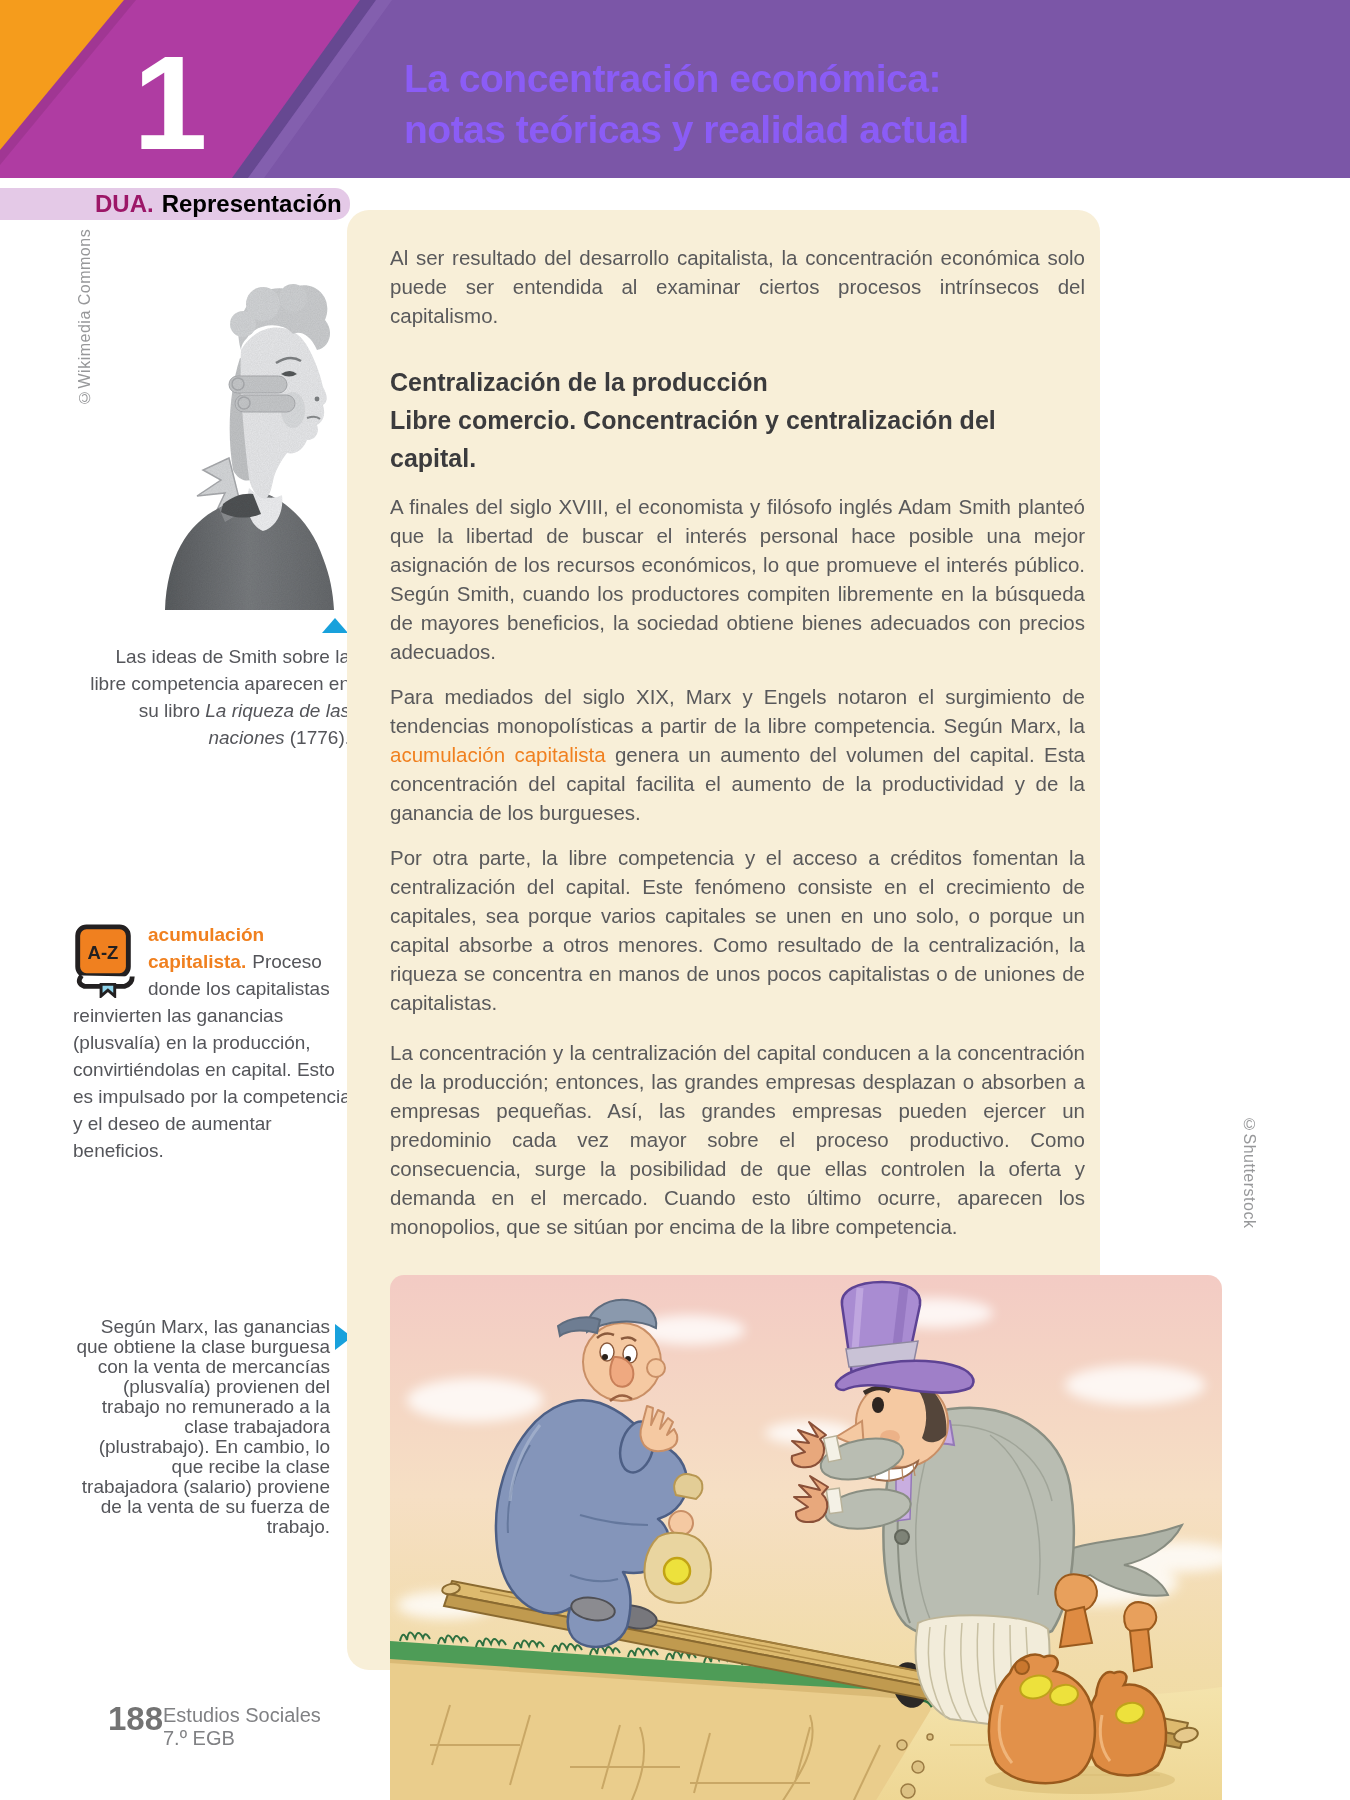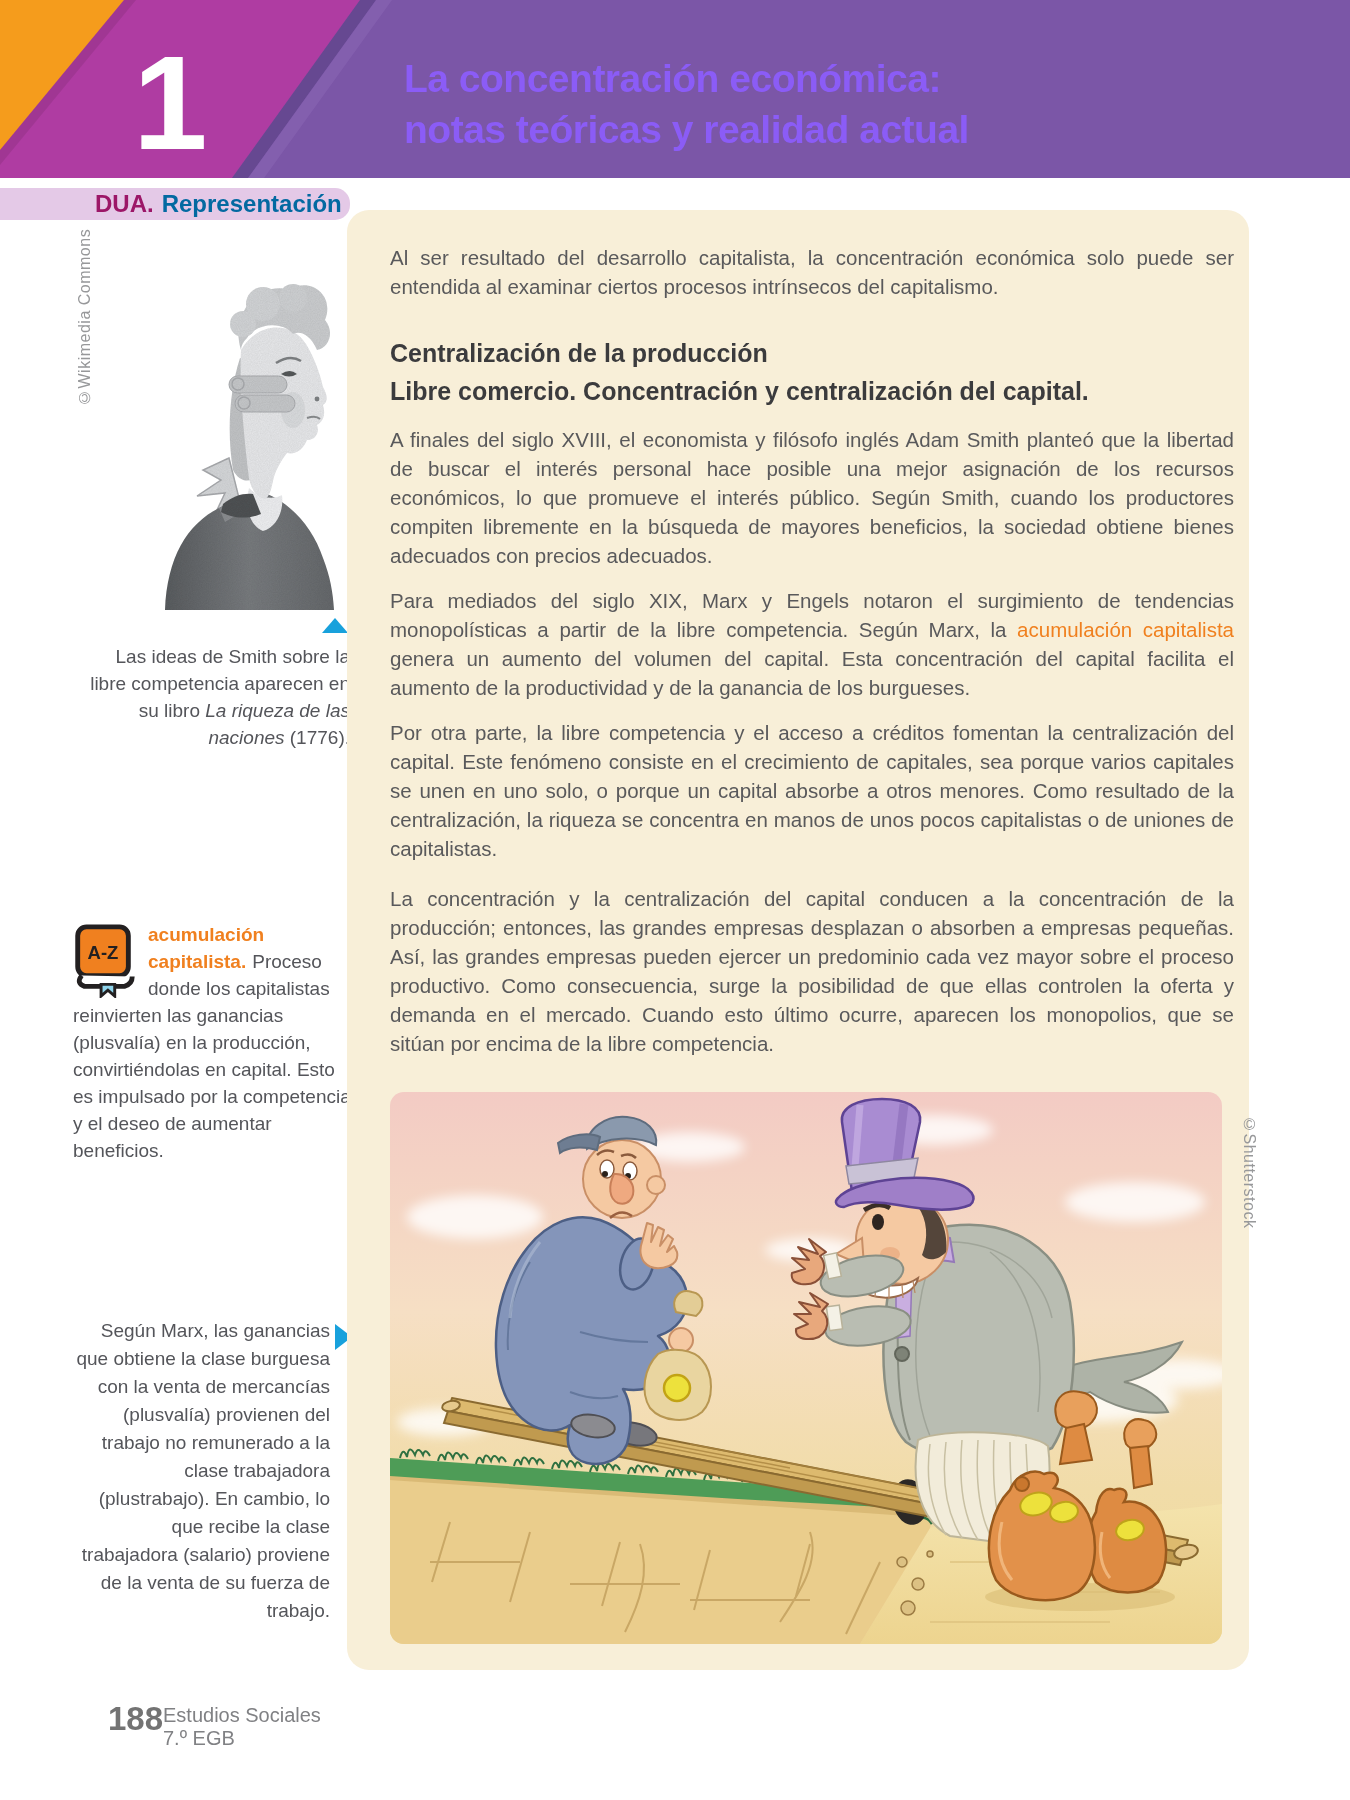--- a/index.html
+++ b/index.html
@@ -8,44 +8,44 @@
   
   .header-svg{position:absolute;left:0;top:0;}
   .unit-number{position:absolute;left:133px;top:52px;width:110px;color:#ffffff;
         font-size:134px;font-weight:bold;line-height:102px;}
   .chapter-title{position:absolute;left:404px;top:53px;color:#8b5cf6;font-weight:bold;
         font-size:39px;line-height:51px;letter-spacing:-0.5px;white-space:nowrap;}
   .dua-bar{position:absolute;left:0;top:188px;width:350px;height:32px;background:#E4C9E7;
         border-radius:0 15px 15px 0;line-height:32px;padding-left:95px;box-sizing:border-box;
         font-size:24px;white-space:nowrap;}
   .dua-label{font-weight:800;color:#9C1768;text-align:right;}
-  .dua-sub{font-weight:700;color:#0369a1;margin-left:8px;}
+  .dua-sub{font-weight:700;color:#000000;margin-left:8px;}
   
   .v-credit{position:absolute;color:#97989A;font-size:16px;letter-spacing:.5px;
         writing-mode:vertical-rl;white-space:nowrap;}
   .v-credit.flip{transform:rotate(180deg);}
   .portrait{position:absolute;left:145px;top:258px;}
   .tri-up{position:absolute;left:322px;top:618px;width:0;height:0;
         border-left:13px solid transparent;border-right:13px solid transparent;
         border-bottom:15px solid #18A1DC;}
   .caption{position:absolute;left:88px;top:643px;width:262px;text-align:right;
         font-size:19px;line-height:27px;color:#54555A;}
   .caption i{font-style:italic;}
   .glossary{position:absolute;left:73px;top:921px;width:278px;font-size:19px;
         line-height:27px;color:#54555A;text-align:left;}
   .glossary .gicon{float:left;width:62px;height:74px;margin:3px 13px 4px 0;}
   .g-term{color:#F0801F;font-weight:bold;}
   .g-def{margin-left:6px;}
   .marx-note{position:absolute;left:76px;top:1317px;width:254px;text-align:right;
-        font-size:19px;line-height:28px;color:#54555A;}
+        font-size:19px;line-height:20px;color:#54555A;}
   .tri-right{position:absolute;left:335px;top:1324px;width:0;height:0;
         border-top:13px solid transparent;border-bottom:13px solid transparent;
         border-left:17px solid #18A1DC;}
   
-  .panel{position:absolute;left:347px;top:210px;width:902px;height:1460px;background:#F8EFD8;
+  .panel{position:absolute;left:347px;top:210px;width:753px;height:1460px;background:#F8EFD8;
         border-radius:22px;box-sizing:border-box;padding:33px 15px 0 43px;}
   .panel p{margin:0;font-size:20.5px;line-height:29px;color:#59595B;text-align:justify;}
   .panel p + p{margin-top:16px;}
   .panel h2{margin:33px 0 15px 0;font-size:25px;line-height:38px;color:#3B3B3D;font-weight:bold;}
   .panel h2 span{display:block;}
   .kw{color:#F0801F;}
   .para-last{margin-top:21px !important;}
   .illus{margin-top:34px;width:832px;height:552px;border-radius:14px;overflow:hidden;}
   
   .page-num{position:absolute;left:88px;top:1700px;font-size:33px;font-weight:bold;color:#737373;margin-left:20px;}

